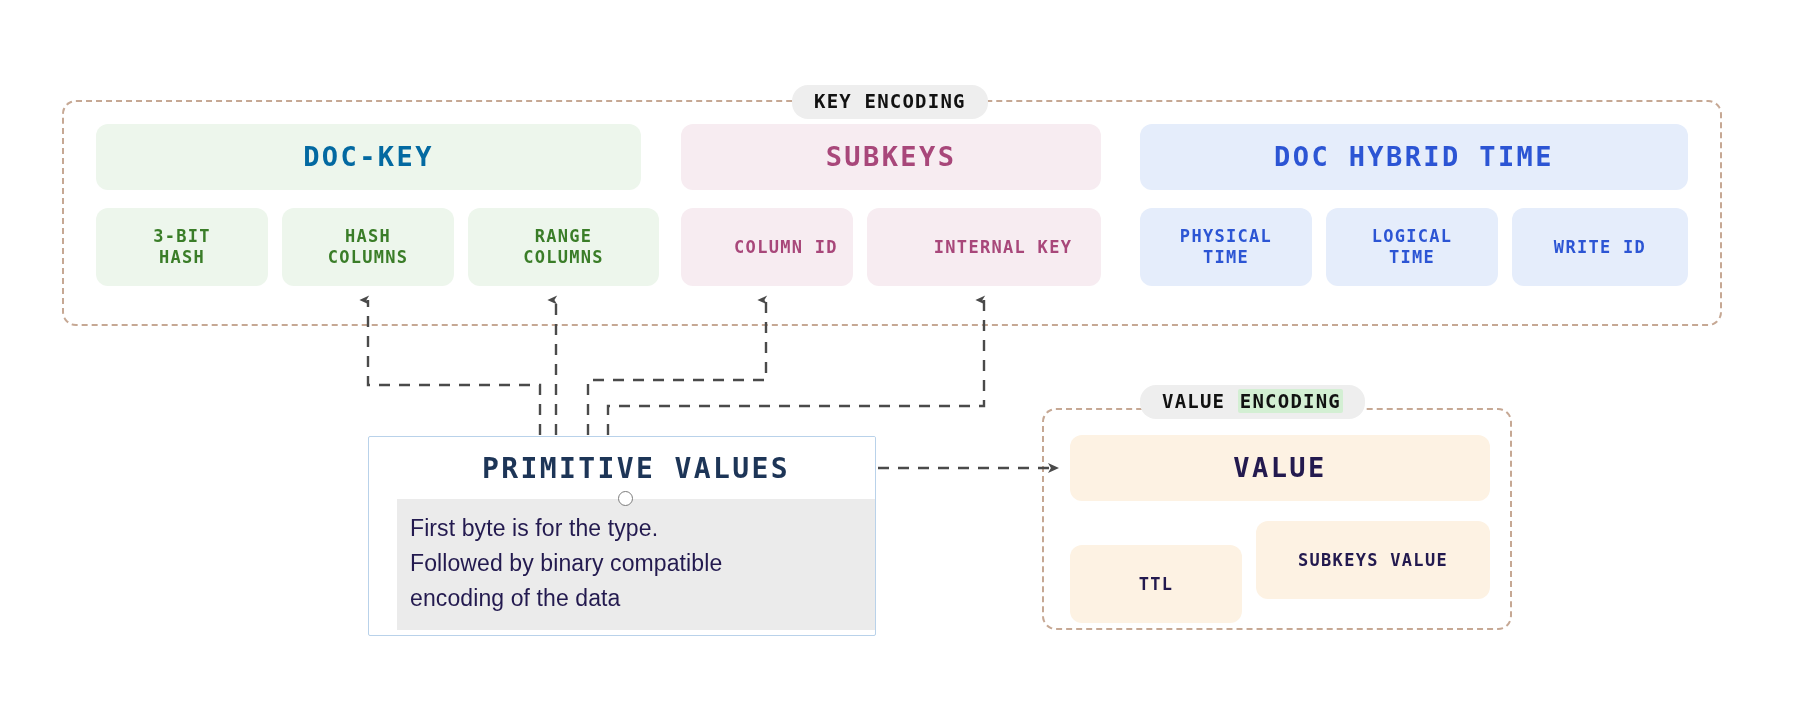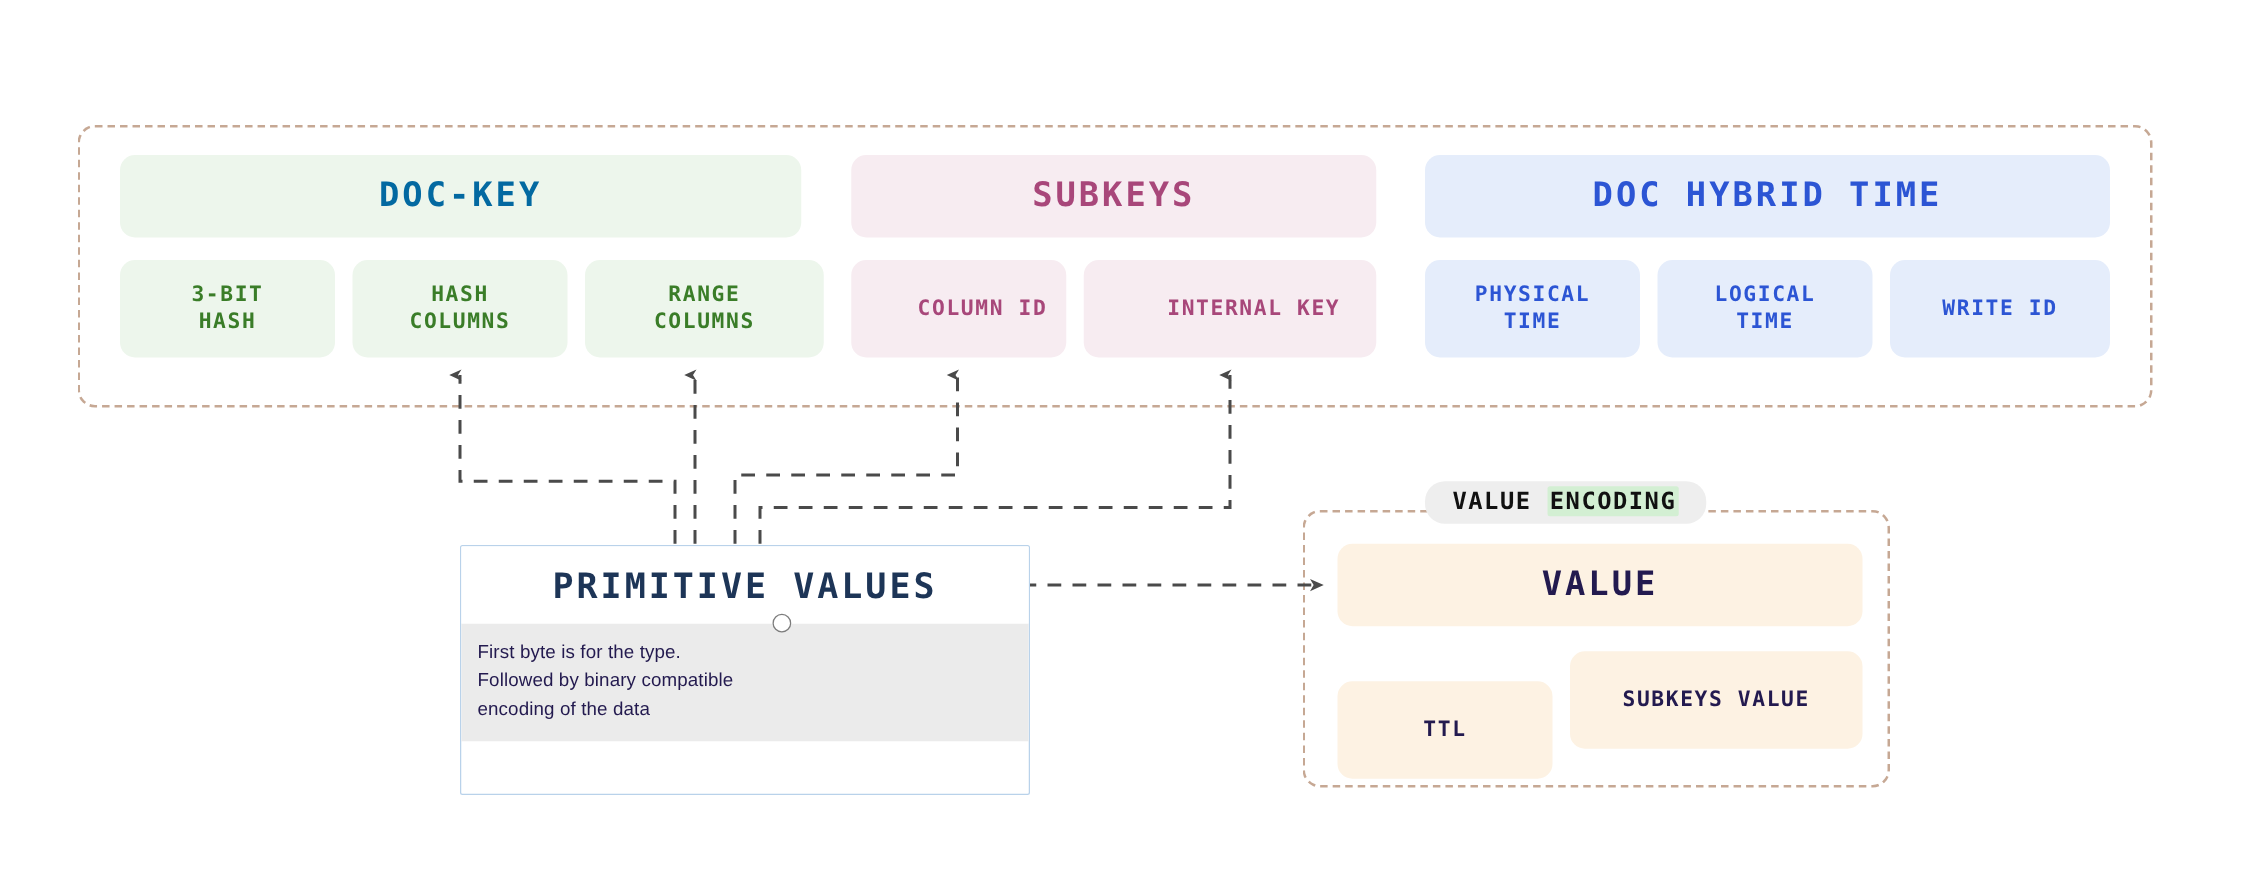--- a/index.html
+++ b/index.html
@@ -99,21 +99,21 @@
     font-weight: bold;
     font-size: 28px;
     letter-spacing: 2.4px;
     color: #1d3557;
     background: #ffffff;
   }
   #pv-body {
     background: #ebebeb;
     color: #231a4f;
     font-family: "Liberation Sans", sans-serif;
-    font-size: 15px;
+    font-size: 23px;
     letter-spacing: 0.1px;
     line-height: 1.52;
     padding: 12px 0 14px 13px;
     white-space: pre-line;
   }
   #pv-handle {
     position: absolute;
     width: 13px;
     height: 13px;
     border: 1.6px solid #7c7c7c;
@@ -124,20 +124,23 @@
 
   svg { position: absolute; left: 0; top: 0; overflow: visible; }
 </style>
 </head>
 <body>
 
 <div id="canvas">
 
   <div class="group-box" style="left:62px; top:100px; width:1660px; height:226px;"></div>
 
+  <div class="group-label" style="left:792px; top:85px;">
+    <span>KEY ENCODING</span>
+  </div>
 
   <div class="cell green-head head-size" style="left:96px; top:124px; width:545px; height:66px;">DOC-KEY</div>
 
   <div class="cell green-sub sub-size" style="left:96px; top:208px; width:172px; height:78px;">3-BIT
 HASH</div>
   <div class="cell green-sub sub-size" style="left:282px; top:208px; width:172px; height:78px;">HASH
 COLUMNS</div>
   <div class="cell green-sub sub-size" style="left:468px; top:208px; width:191px; height:78px;">RANGE
 COLUMNS</div>
 
@@ -158,21 +161,21 @@
 
   <div class="group-label" style="left:1140px; top:385px;">
     <span>VALUE </span><span class="hl-green">ENCODING</span>
   </div>
 
   <div class="cell cream-head head-size" style="left:1070px; top:435px; width:420px; height:66px;">VALUE</div>
 
   <div class="cell cream-sub sub-size" style="left:1070px; top:545px; width:172px; height:78px;">TTL</div>
   <div class="cell cream-sub sub-size" style="left:1256px; top:521px; width:234px; height:78px;">SUBKEYS VALUE</div>
 
-  <div id="pv-card" style="left:368px; top:436px; width:456px; height:200px;">
+  <div id="pv-card" style="left:368px; top:436px; width:508px; height:200px;padding-left:28px;">
     <div id="pv-title">PRIMITIVE VALUES</div>
     <div id="pv-body">First byte is for the type.
 Followed by binary compatible
 encoding of the data</div>
   </div>
   <div id="pv-handle" style="left:618px; top:491px;"></div>
 
   <svg width="1795" height="714">
     <defs>
       <marker id="arrowUp" markerWidth="11" markerHeight="11" refX="5.5" refY="9.2" orient="auto-start-reverse" markerUnits="userSpaceOnUse">

